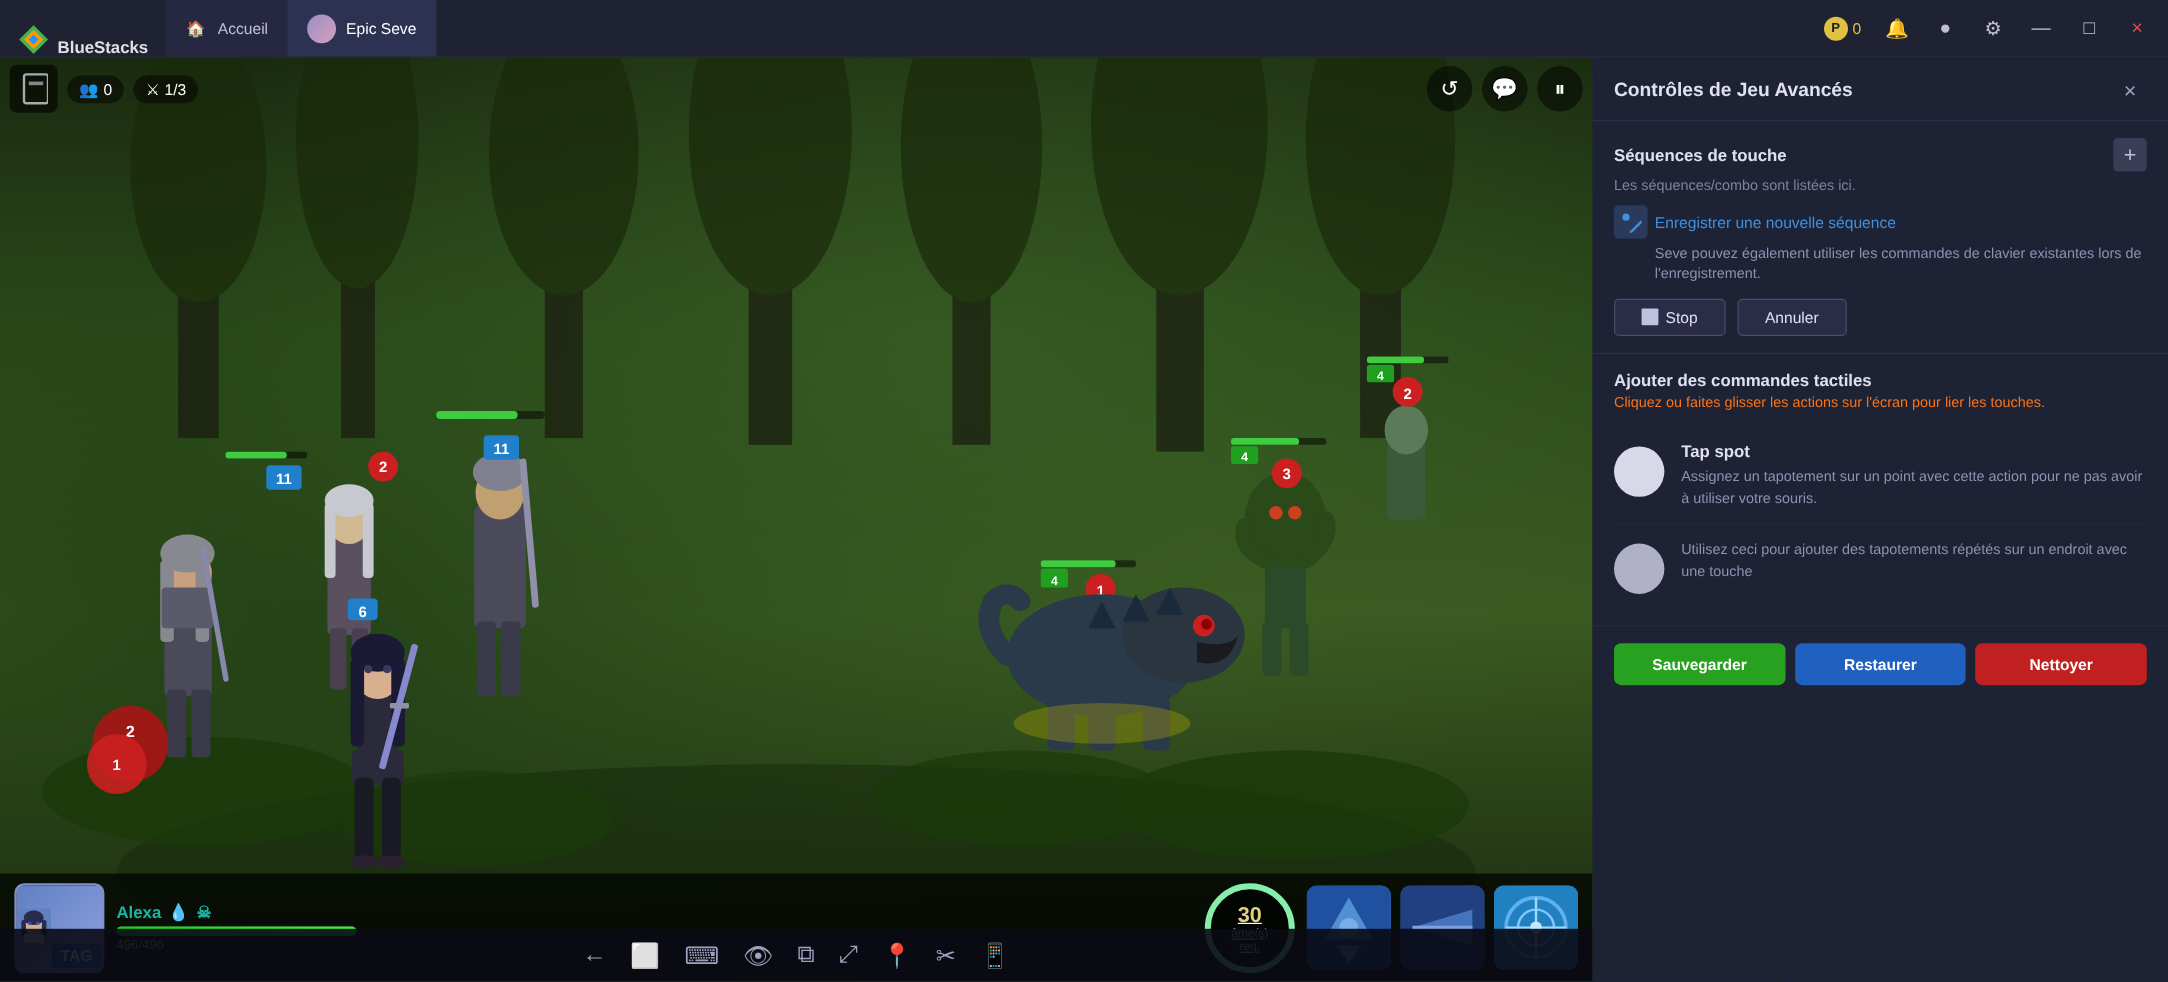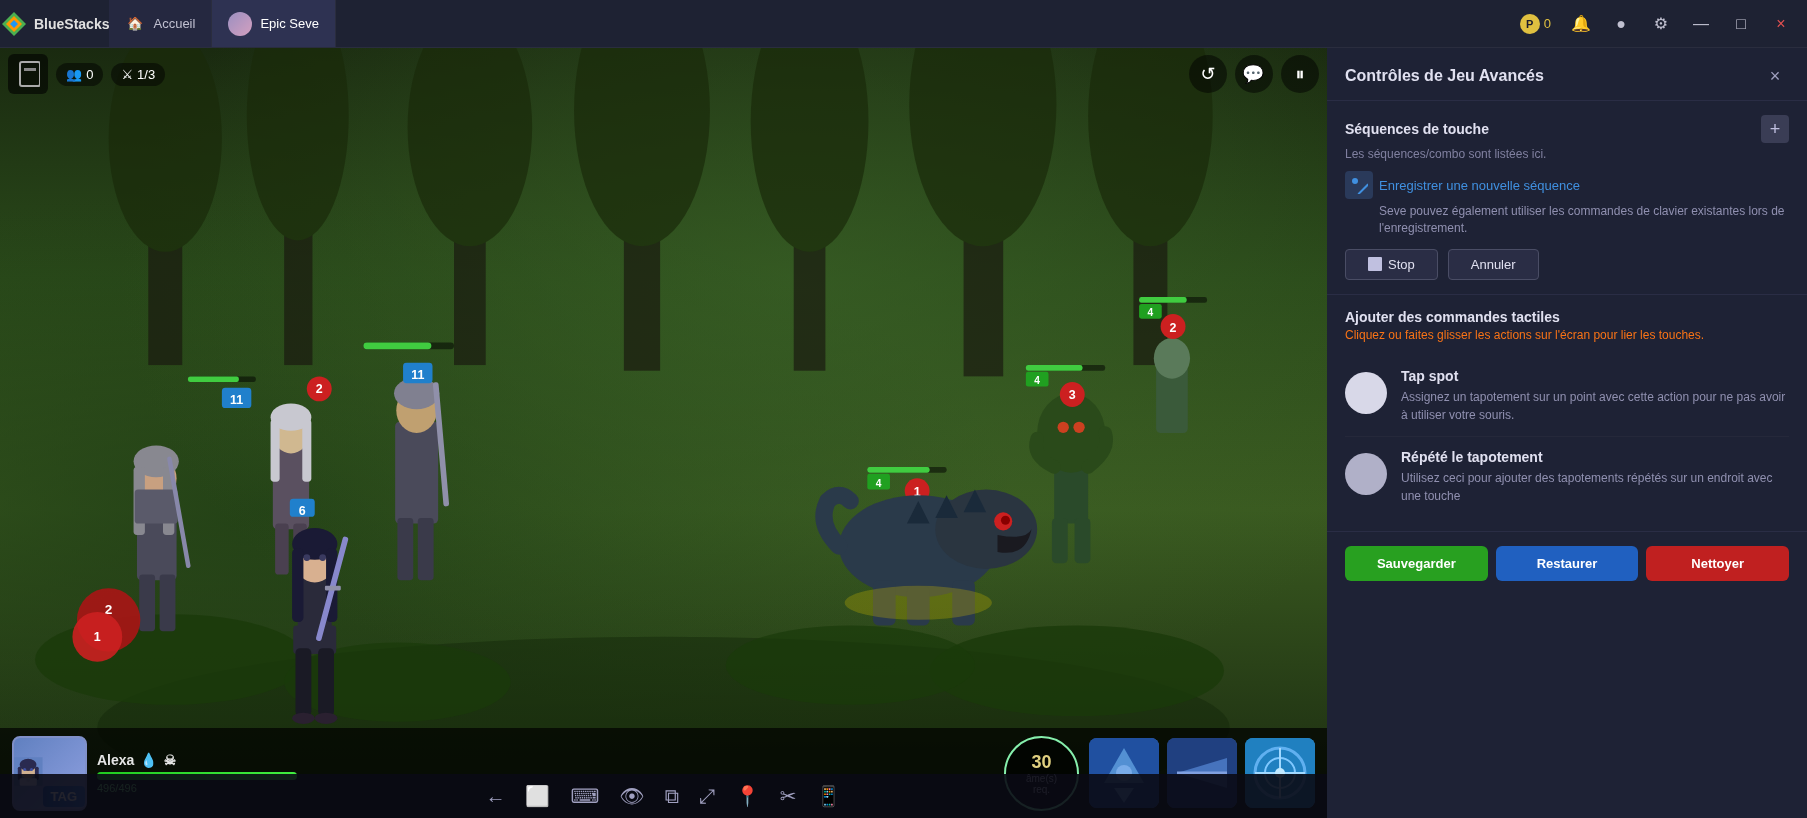--- a/index.html
+++ b/index.html
@@ -23,23 +23,23 @@
       border-bottom: 1px solid #2a2d3e;
     }
     .title-bar-left {
       display: flex;
       align-items: center;
       gap: 0;
       height: 100%;
     }
     .bluestacks-logo {
       display: flex;
-      align-items: center;
+      align-items: flex-end;
       gap: 6px;
-      padding: 0 0;
+      padding: 0 14px;
       height: 100%;
       background: #1e2233;
     }
     .bs-logo-icon {
       width: 28px;
       height: 28px;
     }
     .bs-logo-text {
       color: #e0e0e0;
       font-size: 14px;
@@ -224,21 +224,21 @@
       font-size: 13px;
       font-weight: bold;
       padding: 3px 8px;
       border-radius: 4px;
       margin-bottom: 2px;
     }
     .player-info {
       flex: 1;
     }
     .player-name {
-      color: #e5e5e5;
+      color: #14b8a6;
       font-size: 14px;
       font-weight: bold;
       display: flex;
       align-items: center;
       gap: 6px;
       margin-bottom: 4px;
     }
     .hp-bar-player {
       width: 200px;
       height: 8px;
@@ -254,29 +254,30 @@
     .hp-text {
       color: #80ee80;
       font-size: 11px;
       margin-top: 2px;
     }
     .soul-badge {
       width: 75px;
       height: 75px;
       border-radius: 50%;
       background: rgba(0,0,0,0.6);
-      border: 2px solid #86efac;
+      border: 5px solid #86efac;
       display: flex;
       flex-direction: column;
       align-items: center;
       justify-content: center;
       color: #fff;
       font-size: 10px;
       text-align: center;
       flex-shrink: 0;
+      text-decoration: underline;
     }
     .soul-number {
       font-size: 18px;
       font-weight: bold;
       color: #e0d080;
     }
     .skill-btns {
       display: flex;
       gap: 8px;
     }
@@ -946,21 +947,20 @@
         <div class="action-dot"></div>
         <div class="action-info">
           <div class="action-name">Tap spot</div>
           <div class="action-desc">Assignez un tapotement sur un point avec cette action pour ne pas avoir à utiliser votre souris.</div>
         </div>
       </div>
 
       <div class="action-item">
         <div class="action-dot" style="background:#b0b0c8;"></div>
         <div class="action-info">
-          <div class="action-name">Répété le tapotement</div>
           <div class="action-desc">Utilisez ceci pour ajouter des tapotements répétés sur un endroit avec une touche</div>
         </div>
       </div>
     </div>
 
     <div class="config-section">
       <div class="config-buttons">
         <button class="save-btn">Sauvegarder</button>
         <button class="restore-btn">Restaurer</button>
         <button class="clean-btn">Nettoyer</button>

